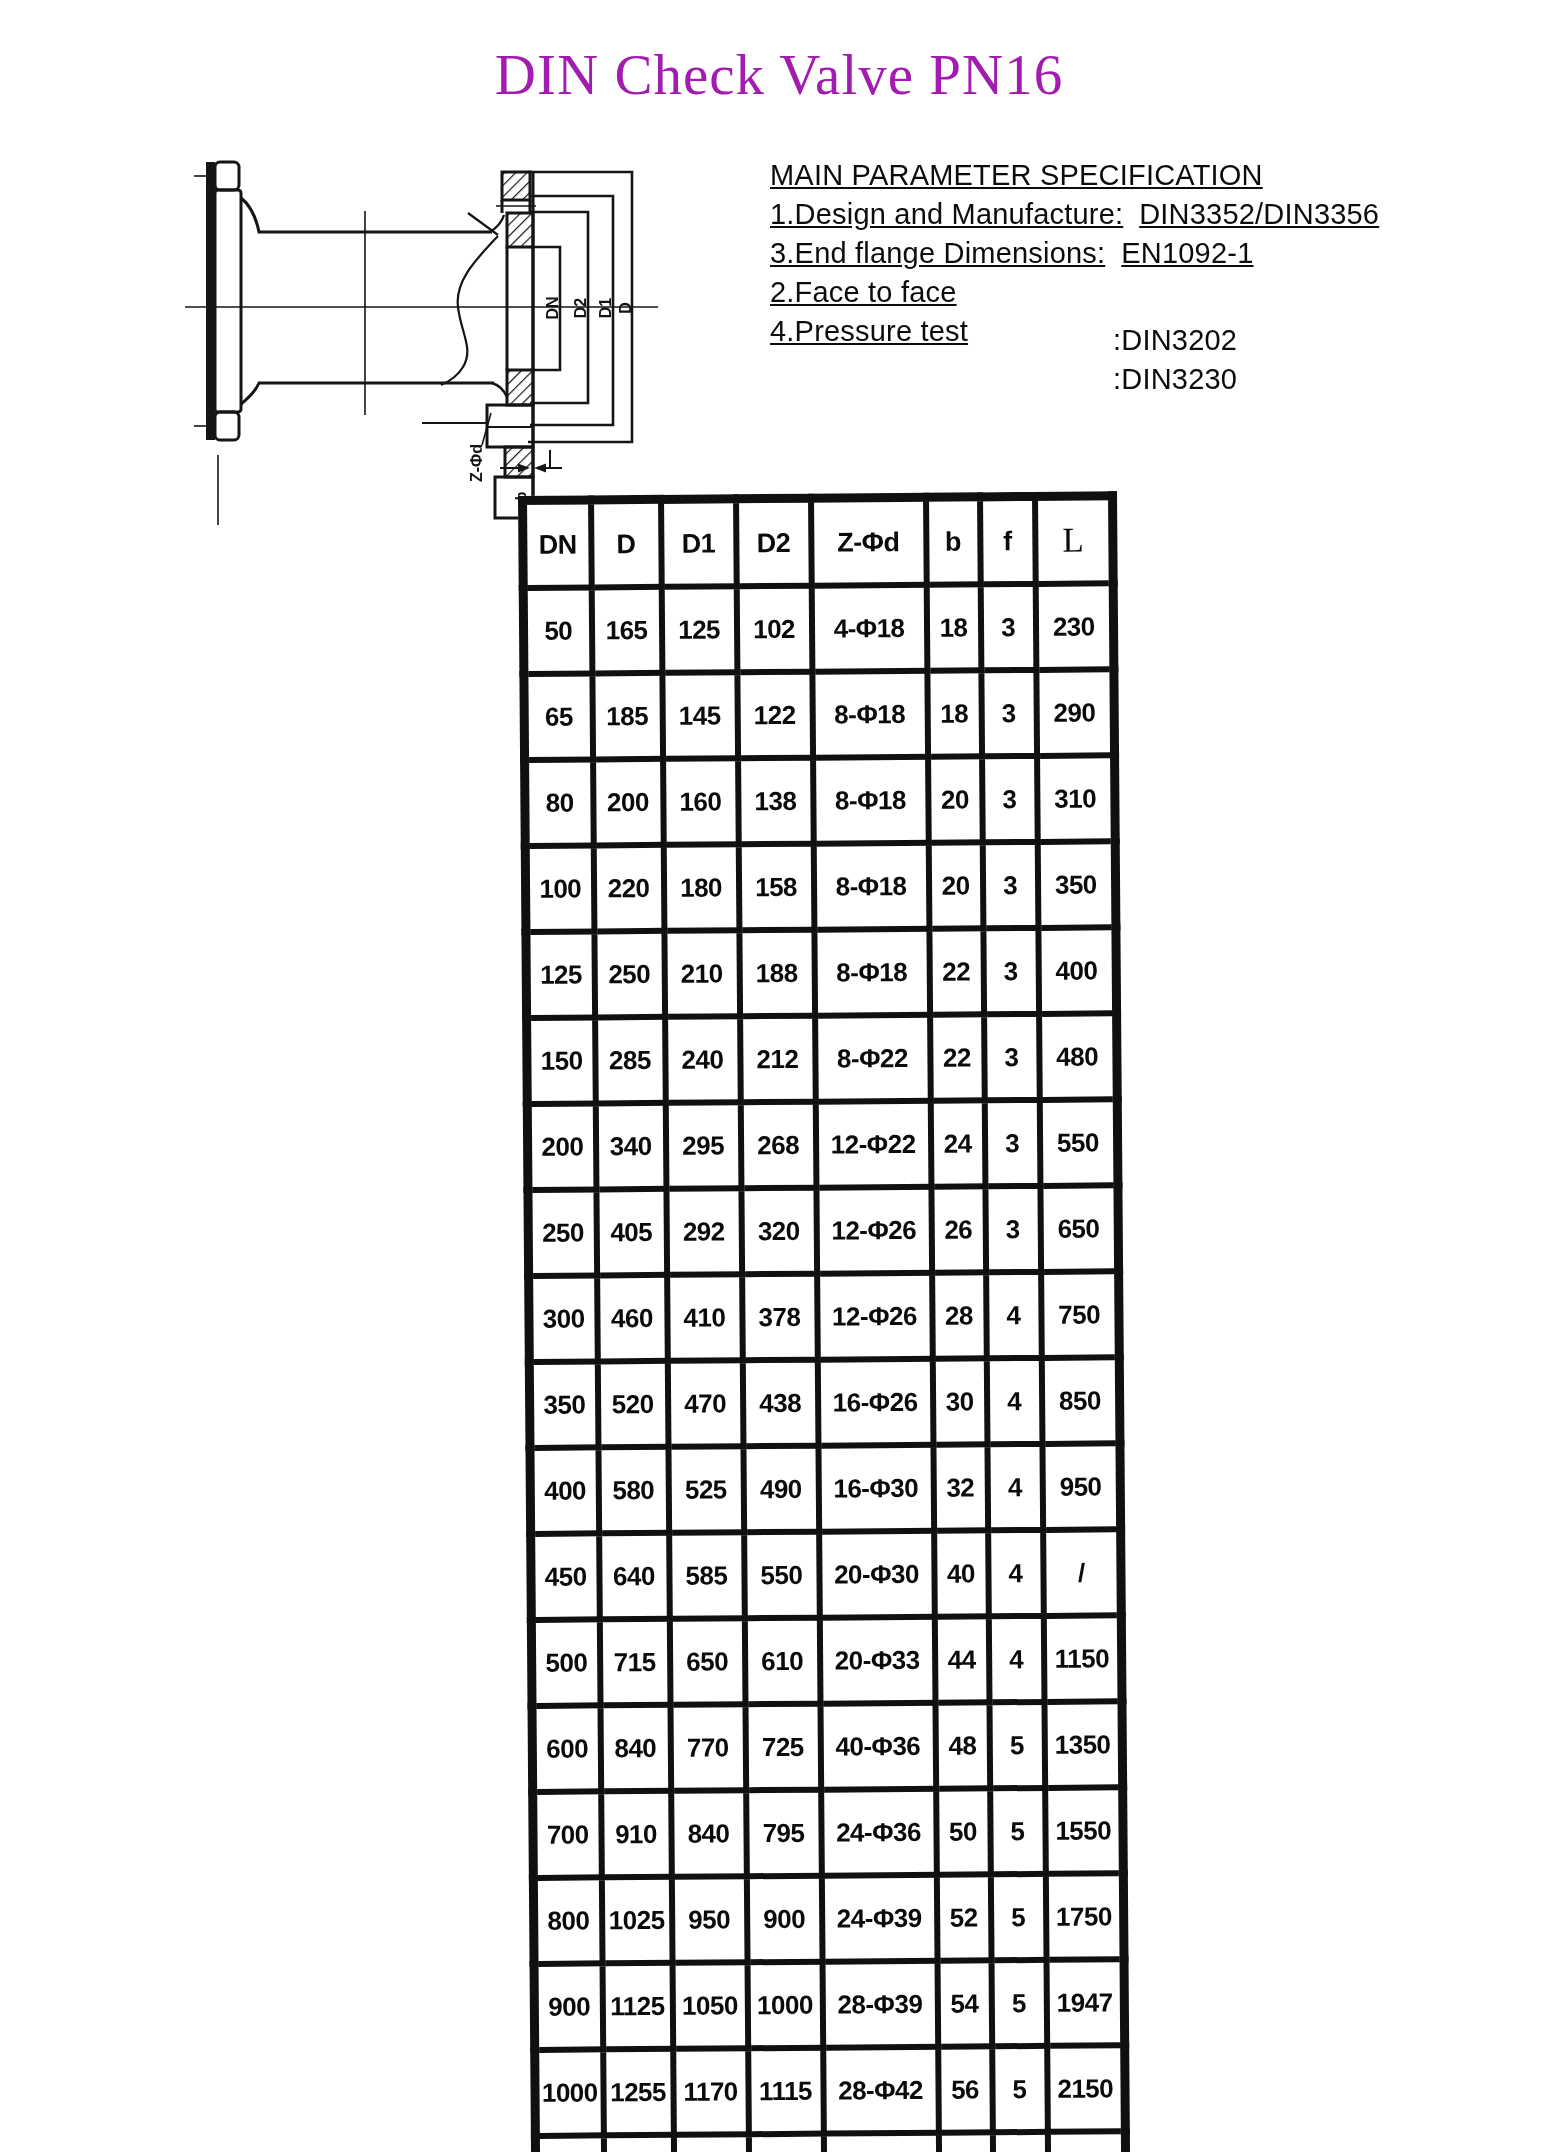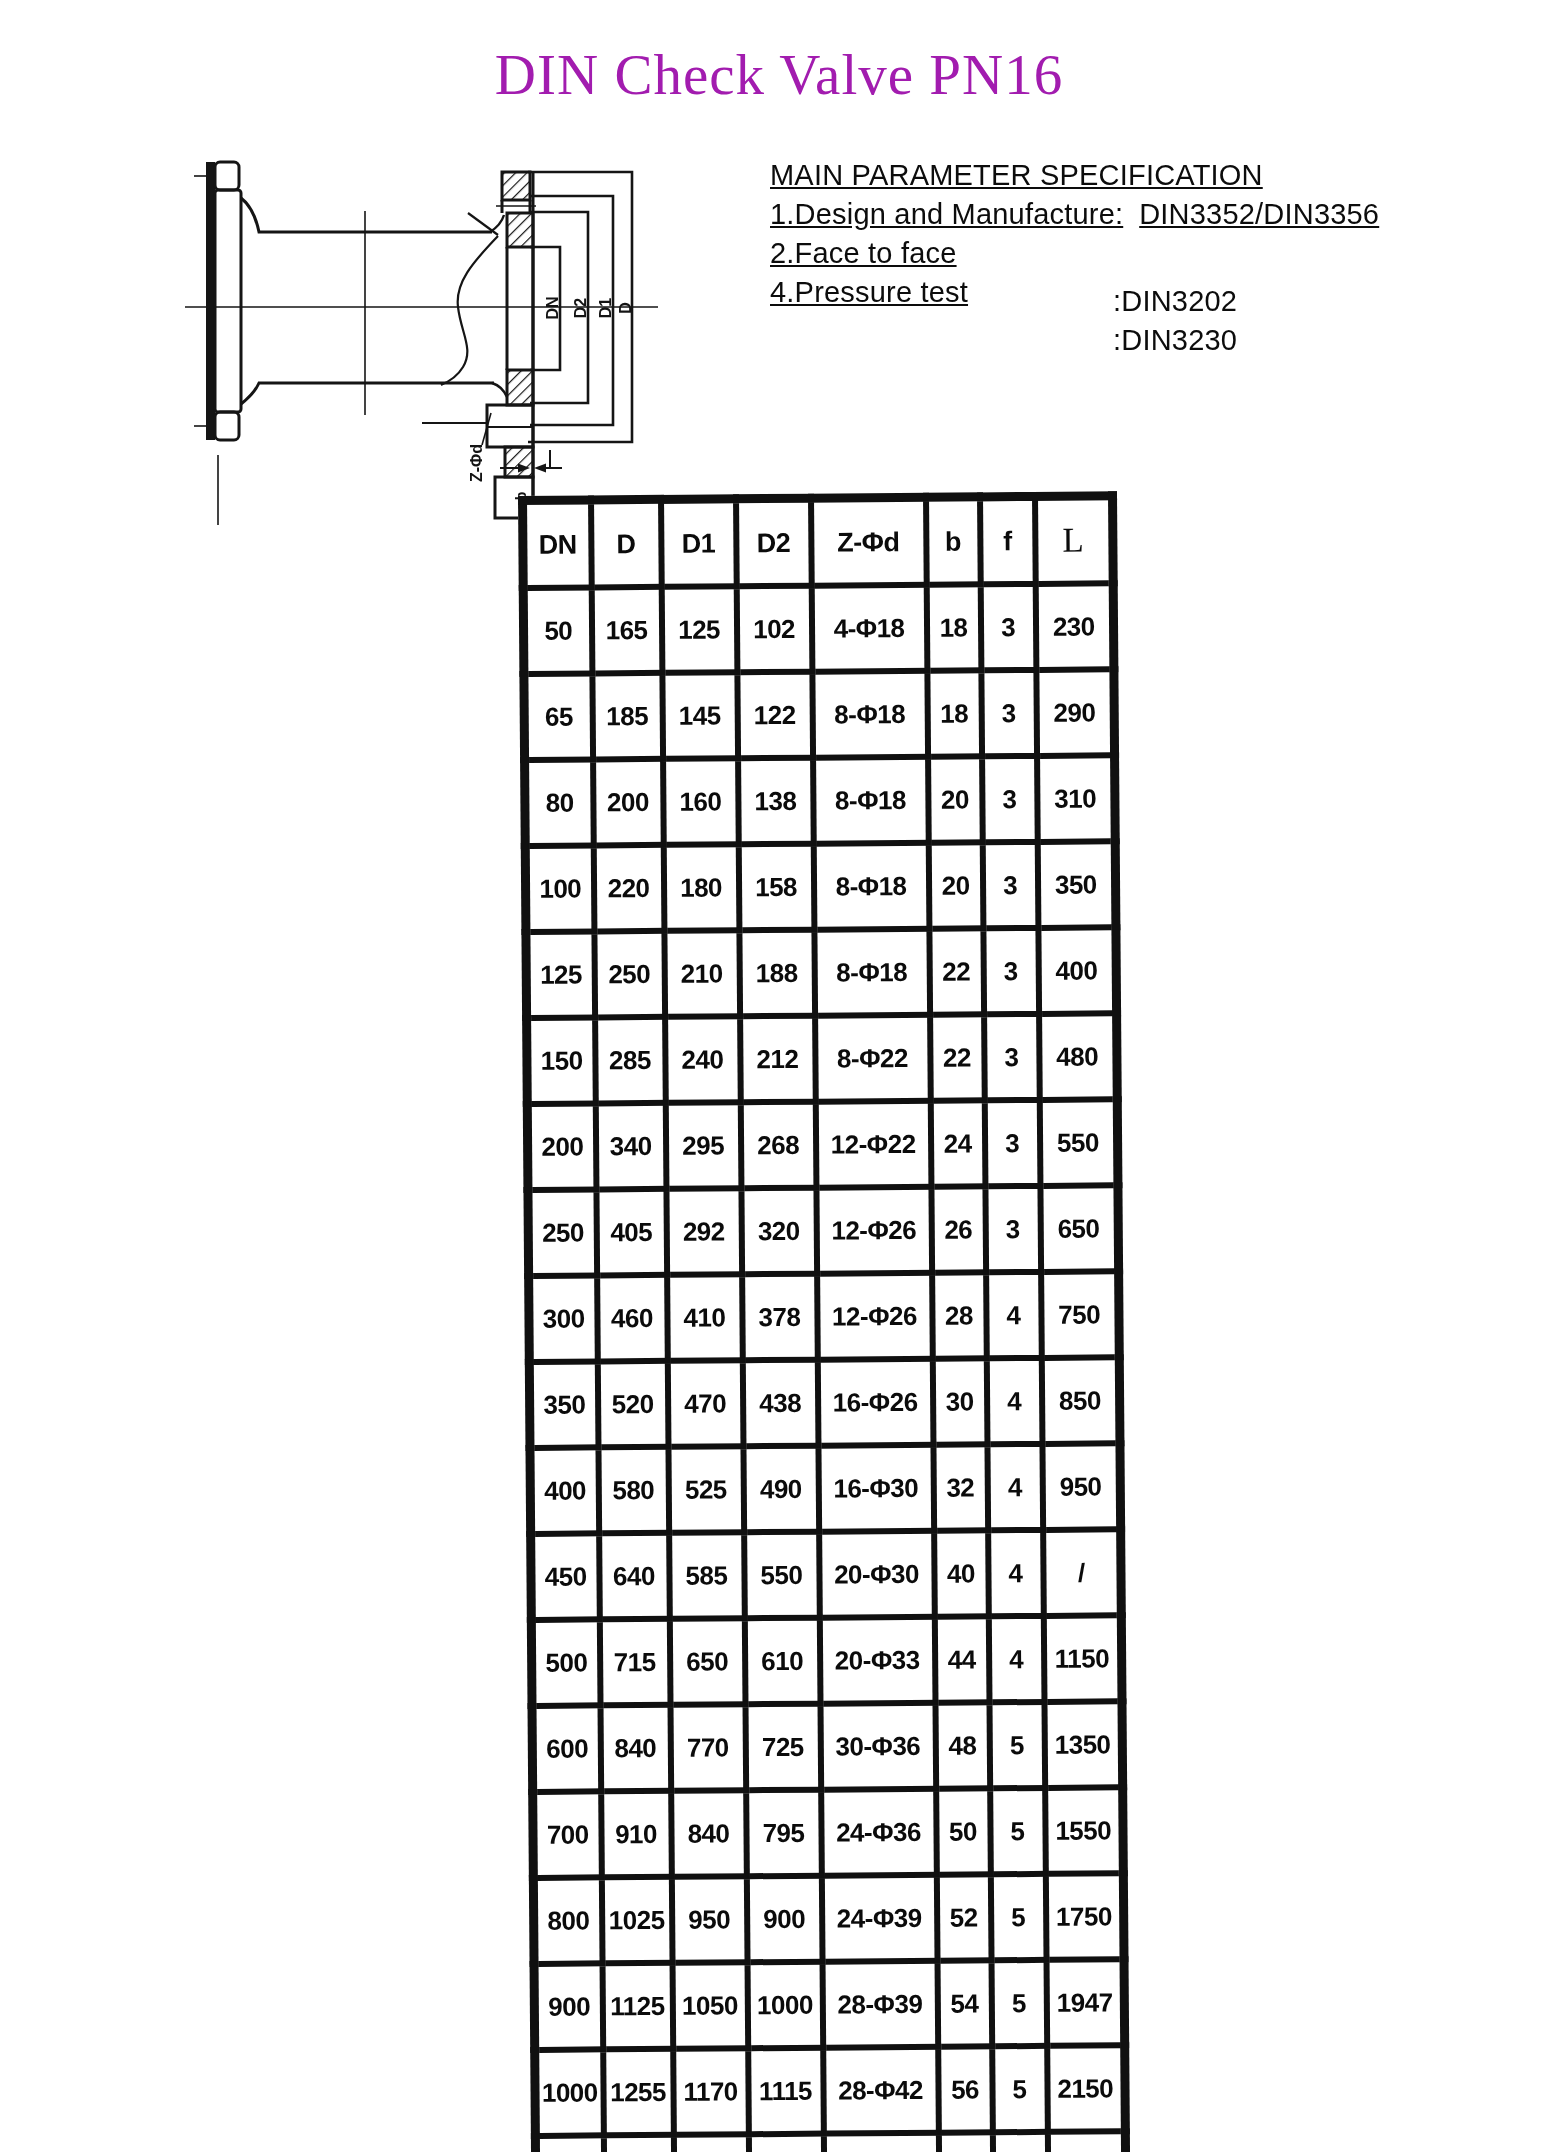--- a/index.html
+++ b/index.html
@@ -121,20 +121,23 @@
     <text x="476" y="208" font-size="16" text-anchor="middle" transform="rotate(-90 476 203)">D1</text>
     <text x="496" y="208" font-size="16" text-anchor="middle" transform="rotate(-90 496 203)">D</text>
     <text x="347" y="363" font-size="16" text-anchor="middle" transform="rotate(-90 347 358)">Z-Φd</text>
     <text x="391" y="396" font-size="14" text-anchor="middle" transform="rotate(-90 391 391)">b</text>
   </svg>
 
   <div class="spec">
     <div class="spec-heading">MAIN PARAMETER SPECIFICATION</div>
     <div class="spec-row inline">
       <span class="lbl">1.Design and Manufacture:</span><span class="val">DIN3352/DIN3356</span>
+    </div>
+    <div class="spec-row inline">
+      <span class="lbl">3.End flange Dimensions:</span><span class="val">EN1092-1</span>
     </div>
     <div class="spec-row tabbed">
       <span class="lbl">2.Face to face</span><span class="val">:DIN3202</span>
     </div>
     <div class="spec-row tabbed">
       <span class="lbl">4.Pressure test</span><span class="val">:DIN3230</span>
     </div>
   </div>
 
   <div class="dtable-wrap">
@@ -290,21 +293,21 @@
             <td>20-Φ33</td>
             <td>44</td>
             <td>4</td>
             <td>1150</td>
           </tr>
           <tr>
             <td>600</td>
             <td>840</td>
             <td>770</td>
             <td>725</td>
-            <td>30-Φ36</td>
+            <td>40-Φ36</td>
             <td>48</td>
             <td>5</td>
             <td>1350</td>
           </tr>
           <tr>
             <td>700</td>
             <td>910</td>
             <td>840</td>
             <td>795</td>
             <td>24-Φ36</td>

